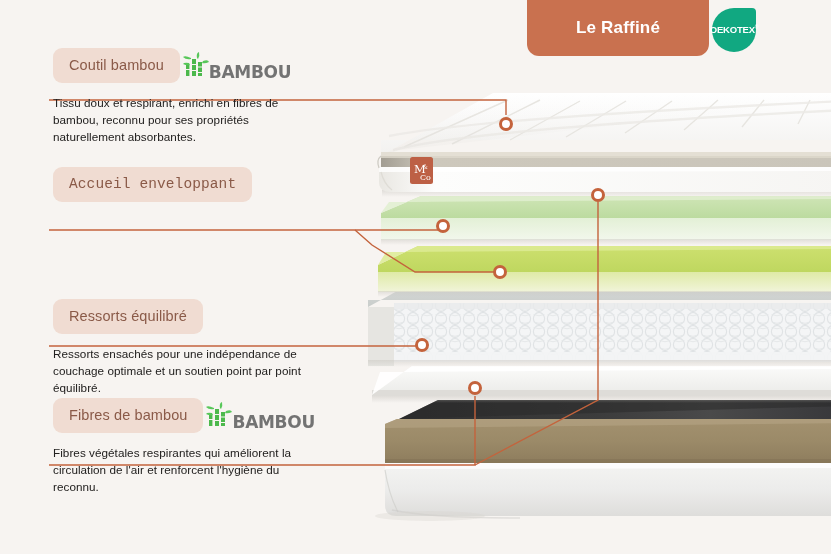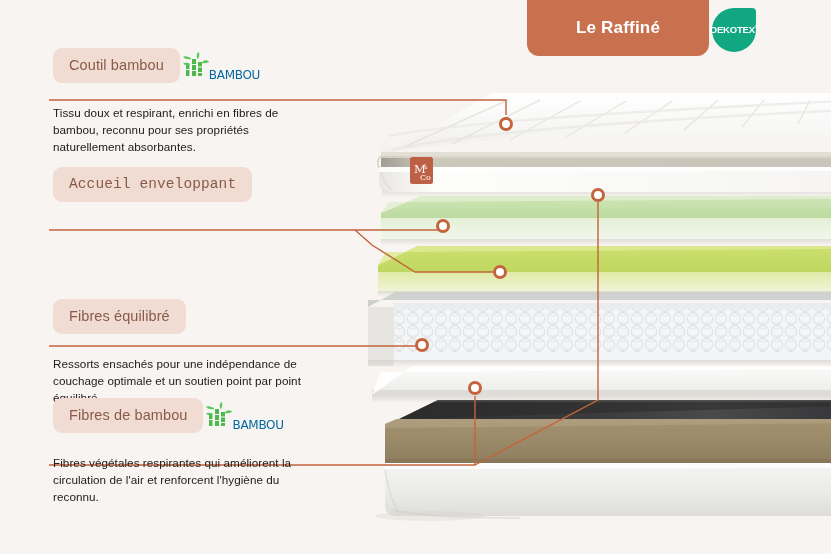--- a/index.html
+++ b/index.html
@@ -52,35 +52,35 @@
   .pill {
     background: #f0dcd2;
     color: #8a5a48;
     border-radius: 9px;
     font-size: 14.5px;
     padding: 9px 16px 10px 16px;
     white-space: nowrap;
     letter-spacing: .1px;
   }
   .note-body {
-    margin-top: 21px;
+    margin-top: 11px;
     font-size: 11.7px;
     line-height: 1.47;
     color: #22201f;
     letter-spacing: .05px;
     width: 250px;
   }
 
   
   .bamboo { display: flex; align-items: flex-end; gap: 1px; }
   .bamboo .word {
     font-family: "DejaVu Sans", sans-serif;
-    font-size: 12px;
-    font-weight: normal;
-    color: #0369a1;
+    font-size: 17px;
+    font-weight: bold;
+    color: #737373;
     letter-spacing: -.3px;
     margin-left: -2px;
     margin-bottom: -1px;
   }
 
   
   #mattress { position: absolute; left: 0; top: 0; width: 831px; height: 554px; }
 
   
   #connectors { position: absolute; left: 0; top: 0; width: 831px; height: 554px; pointer-events: none; }
@@ -335,21 +335,21 @@
   </div>
 
   <div class="note" style="left:53px; top:167px;font-family:Liberation Mono, monospace;">
     <div class="note-head">
       <div class="pill">Accueil enveloppant</div>
     </div>
   </div>
 
   <div class="note" style="left:53px; top:299px;">
     <div class="note-head">
-      <div class="pill">Fibres équilibré</div>
+      <div class="pill">Ressorts équilibré</div>
     </div>
     <div class="note-body">Ressorts ensachés pour une indépendance de couchage optimale et un soutien point par point équilibré.</div>
   </div>
 
   <div class="note" style="left:53px; top:398px;">
     <div class="note-head">
       <div class="pill">Fibres de bambou</div>
       <div class="bamboo">
         <svg width="30" height="30" viewBox="0 0 30 30">
           <g fill="#4cb94c">

